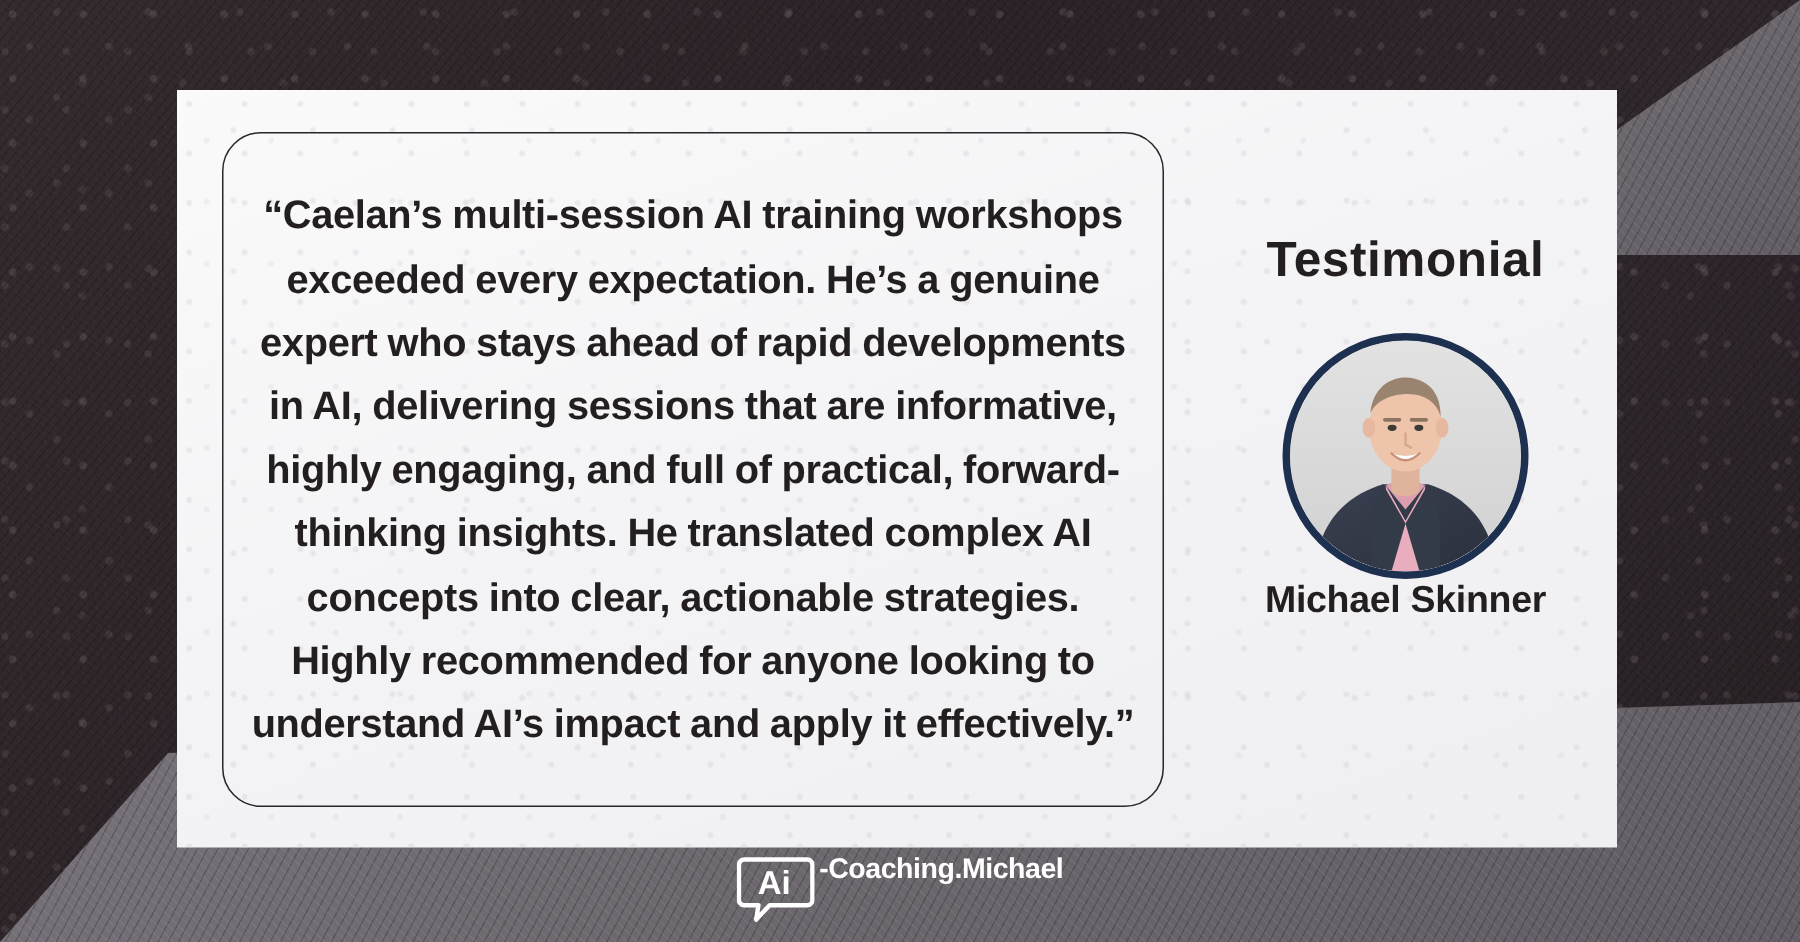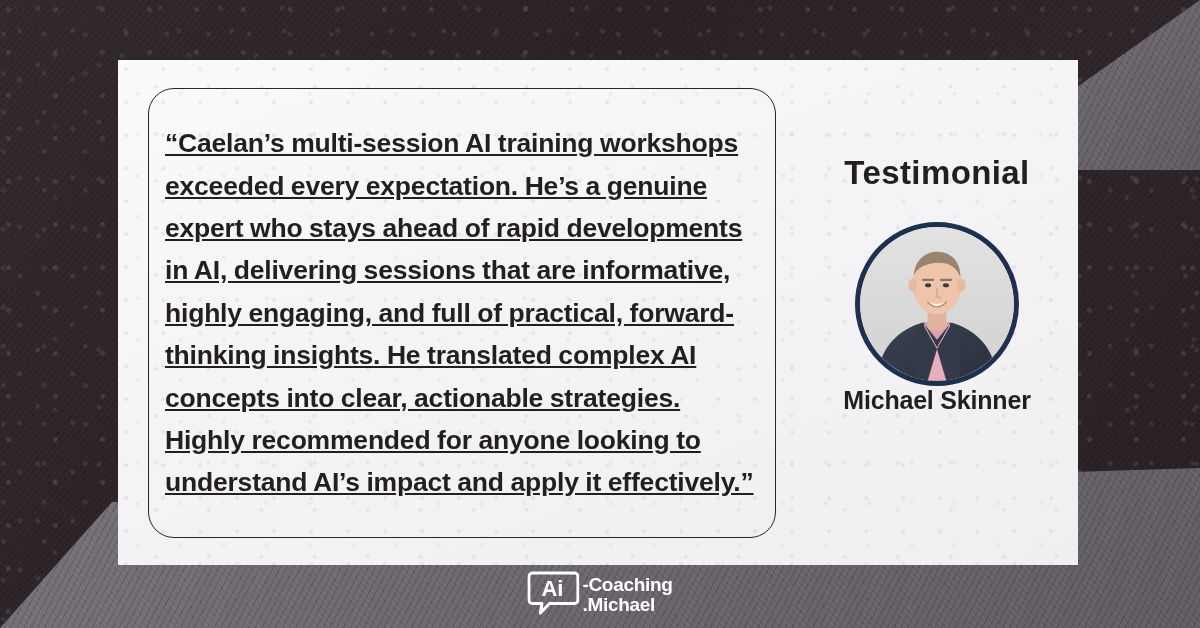--- a/index.html
+++ b/index.html
@@ -85,28 +85,28 @@
     border: 1.6px solid #2a2528;
     border-radius: 26px;
     box-sizing: border-box;
     display: flex;
     align-items: center;
     justify-content: center;
     padding: 0 16px;
   }
   .quote-text {
     margin: 0;
+    text-align: center;
     color: #231f20;
     font-family: "Liberation Sans", sans-serif;
     font-weight: 700;
     font-size: 26.5px;
     line-height: 1.60;
     letter-spacing: -0.2px;
     word-spacing: -0.5px;
-    text-decoration: underline;
   }
 
   
   .right-col {
     position: absolute;
     left: 678px;
     top: 28px;
     width: 282px;
     height: 450px;
     display: flex;
@@ -141,27 +141,27 @@
     letter-spacing: -0.2px;
   }
 
   
   .logo {
     position: absolute;
     left: 50%;
     transform: translateX(-50%);
     top: 570px;
     display: flex;
-    align-items: flex-end;
+    align-items: flex-start;
     gap: 3px;
   }
   .logo-mark { width: 52px; height: 46px; display: block; }
   .logo-words {
     display: flex;
-    flex-direction: column;
+    flex-direction: row;
     justify-content: center;
     color: #ffffff;
     font-family: "Liberation Sans", sans-serif;
     font-weight: 700;
     font-size: 19px;
     line-height: 1.08;
     letter-spacing: -0.3px;
   }
 </style>
 </head>

